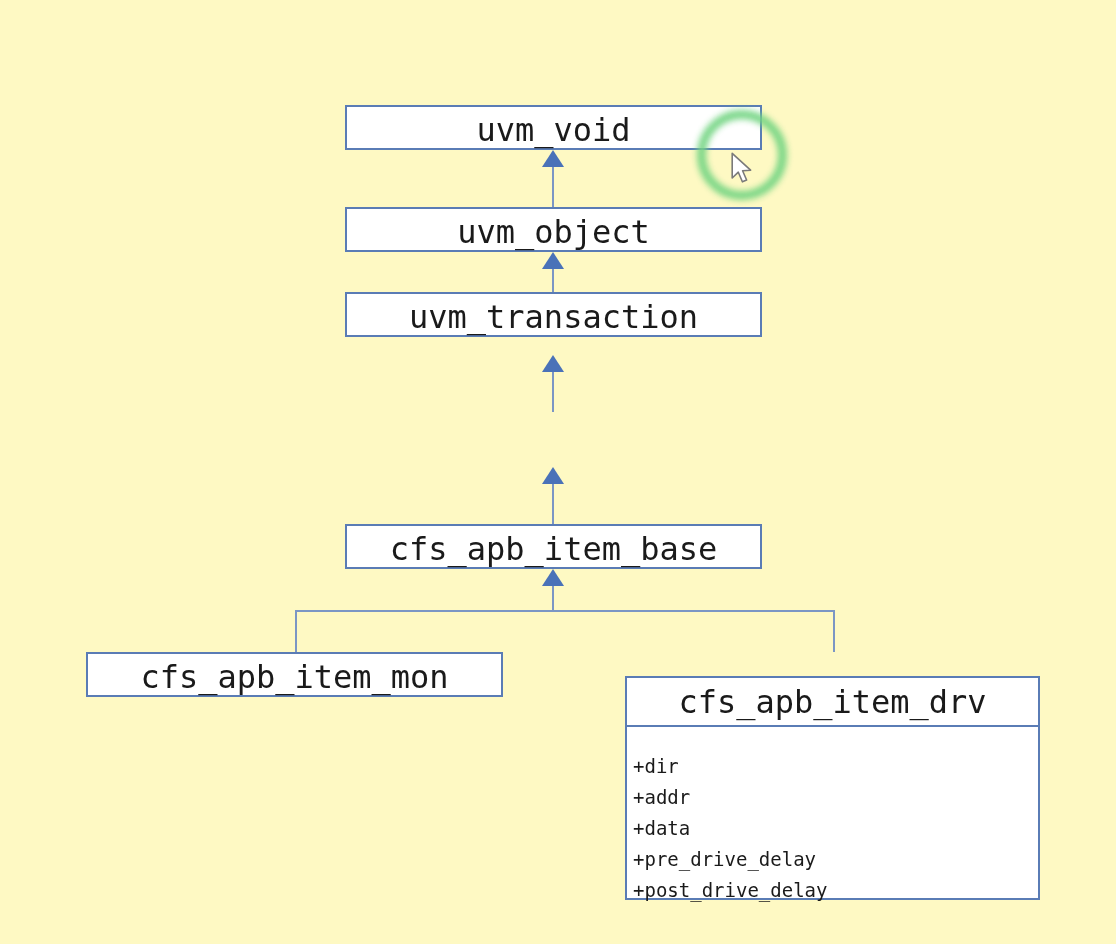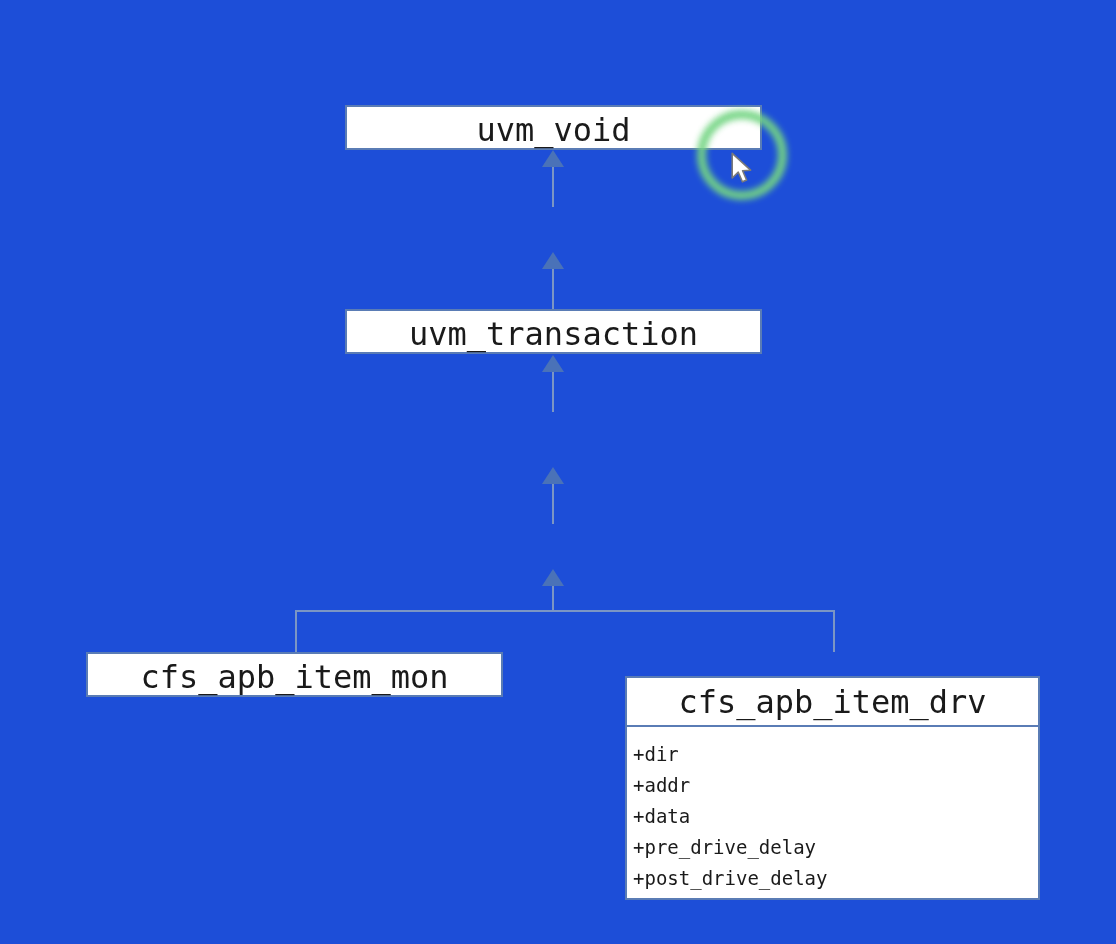--- a/index.html
+++ b/index.html
@@ -8,21 +8,21 @@
     padding: 0;
     background: #ffffff;
   }
   body {
     font-family: "DejaVu Sans Mono", "Liberation Mono", monospace;
   }
   #canvas {
     position: relative;
     width: 1116px;
     height: 944px;
-    background: #1d4ed8;
+    background: #fef9c3;
     overflow: hidden;
   }
 
   
   .uml-box {
     position: absolute;
     box-sizing: border-box;
     background: #ffffff;
     border: 2px solid #5a7cb5;
     display: flex;
@@ -40,21 +40,21 @@
     color: #1a1a1a;
     letter-spacing: 0px;
     white-space: nowrap;
   }
   .uml-box.compartmented .box-title {
     border-bottom: 2px solid #5a7cb5;
   }
   .attr-list {
     box-sizing: border-box;
     flex: 1 1 auto;
-    padding: 12px 0 0 6px;
+    padding: 24px 0 0 6px;
     display: flex;
     flex-direction: column;
     align-items: flex-start;
   }
   .attr-item {
     font-family: "DejaVu Sans Mono", "Liberation Mono", monospace;
     font-size: 19px;
     line-height: 31px;
     color: #1a1a1a;
     white-space: nowrap;
@@ -117,26 +117,32 @@
   <div class="conn-v" style="left:552px; top:586px; height:26px;"></div>
   <div class="arrowhead" style="left:542px; top:569px;"></div>
   <div class="conn-h" style="left:295px; top:610px; width:540px;"></div>
   <div class="conn-v" style="left:295px; top:610px; height:42px;"></div>
   <div class="conn-v" style="left:833px; top:610px; height:42px;"></div>
 
   <div class="uml-box" style="left:345px; top:105px; width:417px; height:45px;">
     <div class="box-title" style="height:45px;">uvm_void</div>
   </div>
 
+  <div class="uml-box" style="left:345px; top:207px; width:417px; height:45px;">
+    <div class="box-title" style="height:45px;">uvm_object</div>
+  </div>
 
-  <div class="uml-box" style="left:345px; top:309px; width:417px; height:45px;">
+  <div class="uml-box" style="left:345px; top:292px; width:417px; height:45px;">
     <div class="box-title" style="height:45px;">uvm_transaction</div>
   </div>
 
 
+  <div class="uml-box" style="left:345px; top:524px; width:417px; height:45px;">
+    <div class="box-title" style="height:45px;">cfs_apb_item_base</div>
+  </div>
 
   <div class="uml-box" style="left:86px; top:652px; width:417px; height:45px;">
     <div class="box-title" style="height:45px;">cfs_apb_item_mon</div>
   </div>
 
   <div class="uml-box compartmented" style="left:625px; top:652px; width:415px; height:224px;margin-top:24px;">
     <div class="box-title" style="height:49px;">cfs_apb_item_drv</div>
     <div class="attr-list">
       <div class="attr-item">+dir</div>
       <div class="attr-item">+addr</div>

